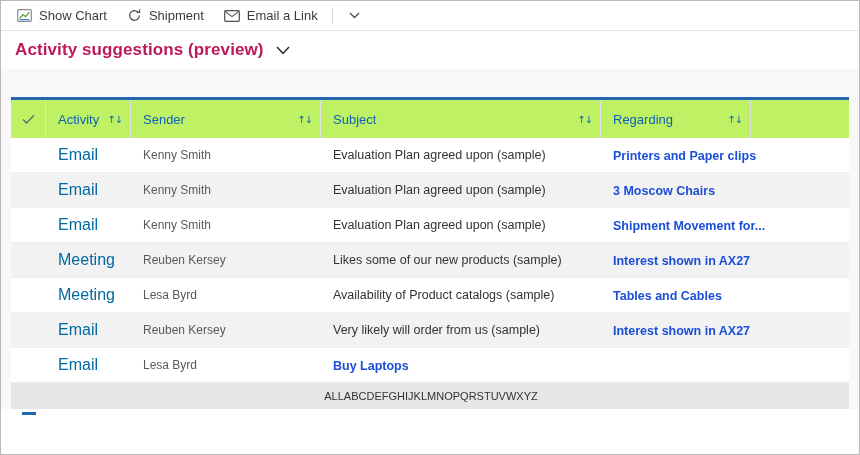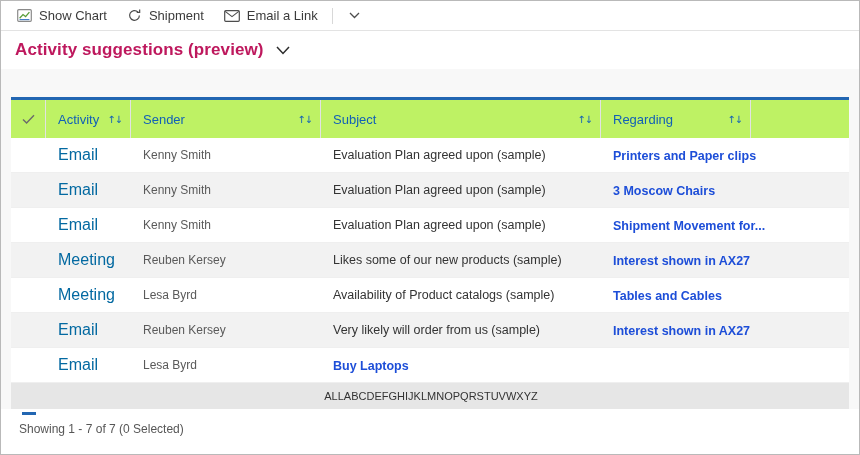--- a/index.html
+++ b/index.html
@@ -248,16 +248,15 @@
         <span class="jump-item">U</span>
         <span class="jump-item">V</span>
         <span class="jump-item">W</span>
         <span class="jump-item">X</span>
         <span class="jump-item">Y</span>
         <span class="jump-item">Z</span>
       </div>
 
     <div class="footer">
       <div class="all-indicator"></div>
-      <div class="status-text">Showing 1 - 7 of 7 (0 Selected)</div>
     </div>
   </div>
 </div>
 
 </body></html>

